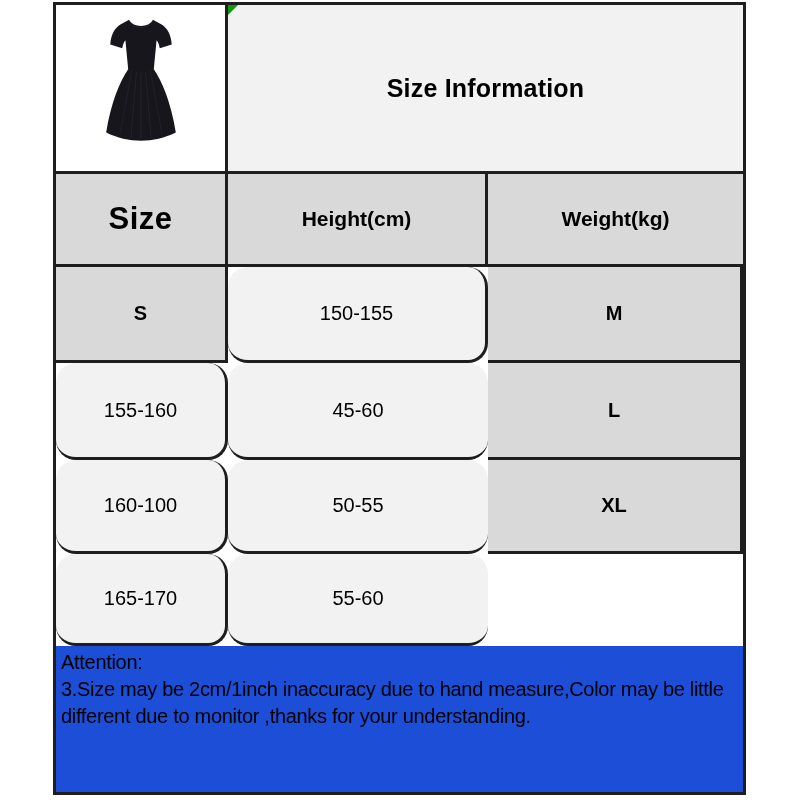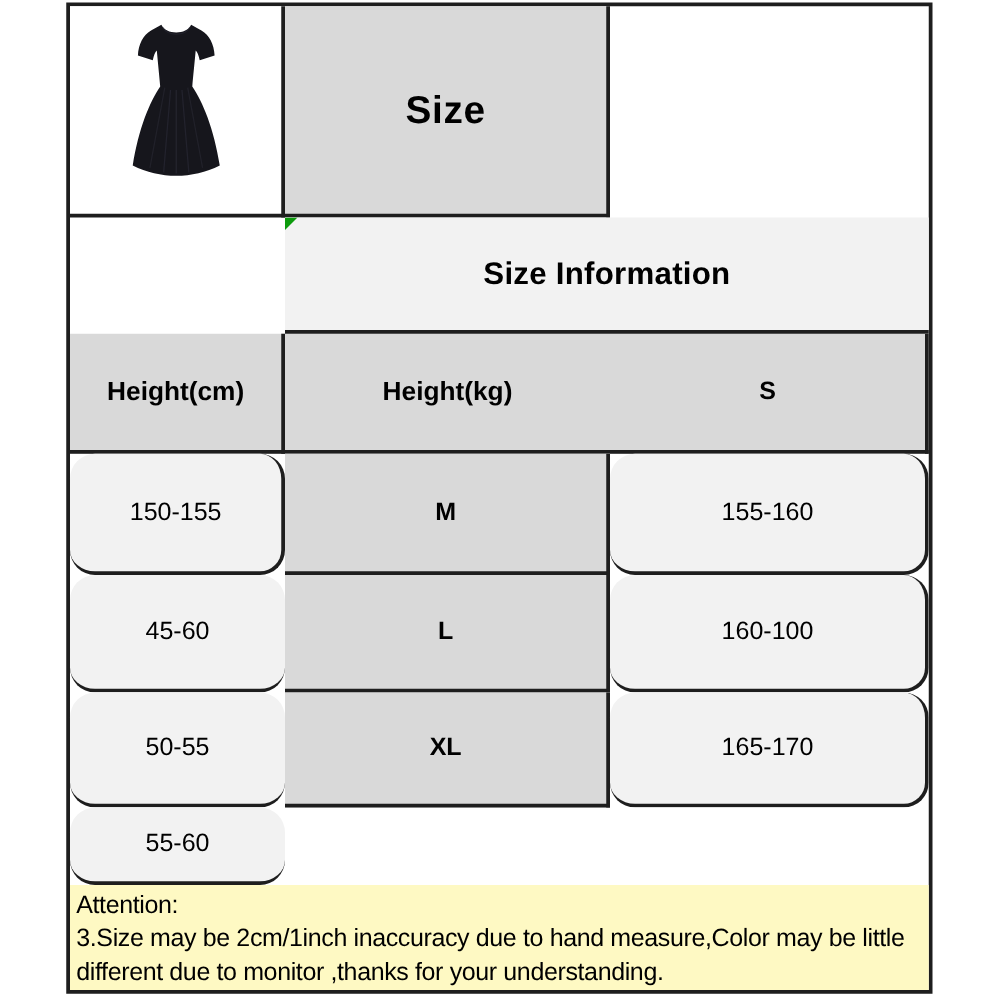--- a/index.html
+++ b/index.html
@@ -53,21 +53,21 @@
   .hdr.size-hdr { font-size: 31px; letter-spacing: 0.5px; }
   
   .size-label { background: #d9d9d9; font-weight: bold; font-size: 20px; }
   
   .val { background: #f2f2f2; font-size: 20px; font-weight: normal; border-radius: 20px; }
   
   .attention {
     grid-column: 1 / 4;
     border-right: none;
     border-bottom: none;
-    background: #fef9c3;
+    background: #1d4ed8;
     display: block;
     padding: 3px 6px 0 5px;
     font-size: 20px;
     line-height: 27px;
     letter-spacing: -0.3px;
   }
   .dress-svg { display: block; }
 </style>
 </head>
 <body>
@@ -93,28 +93,28 @@
         C17,20 21,12 28,8
         Z"></path>
       <path fill="none" stroke="#2c2c38" stroke-width="1.1" opacity="0.65" d="M50,60 L50,133"></path>
       <path fill="none" stroke="#2c2c38" stroke-width="1.1" opacity="0.6" d="M45,60 L39,132"></path>
       <path fill="none" stroke="#2c2c38" stroke-width="1.1" opacity="0.6" d="M55,60 L61,132"></path>
       <path fill="none" stroke="#2c2c38" stroke-width="1.1" opacity="0.5" d="M40,58 L27,128"></path>
       <path fill="none" stroke="#2c2c38" stroke-width="1.1" opacity="0.5" d="M60,58 L73,128"></path>
       <path fill="none" stroke="#2c2c38" stroke-width="1" opacity="0.55" d="M38,5 C43,13.5 57,13.5 62,5"></path>
     </svg>
   </div>
-  <div class="cell hdr size-hdr">Size</div>
-
   <div class="cell title-cell">
     <span class="corner-marker"></span>
     <span>Size Information</span>
   </div>
+
+  <div class="cell hdr size-hdr">Size</div>
   <div class="cell hdr">Height(cm)</div>
-  <div class="cell hdr col-last">Height(kg)</div>
+  <div class="cell hdr col-last">Weight(kg)</div>
 
   <div class="cell size-label">S</div>
   <div class="cell val">150-155</div>
 
   <div class="cell size-label">M</div>
   <div class="cell val">155-160</div>
   <div class="cell val col-last">45-60</div>
 
   <div class="cell size-label">L</div>
   <div class="cell val">160-100</div>

